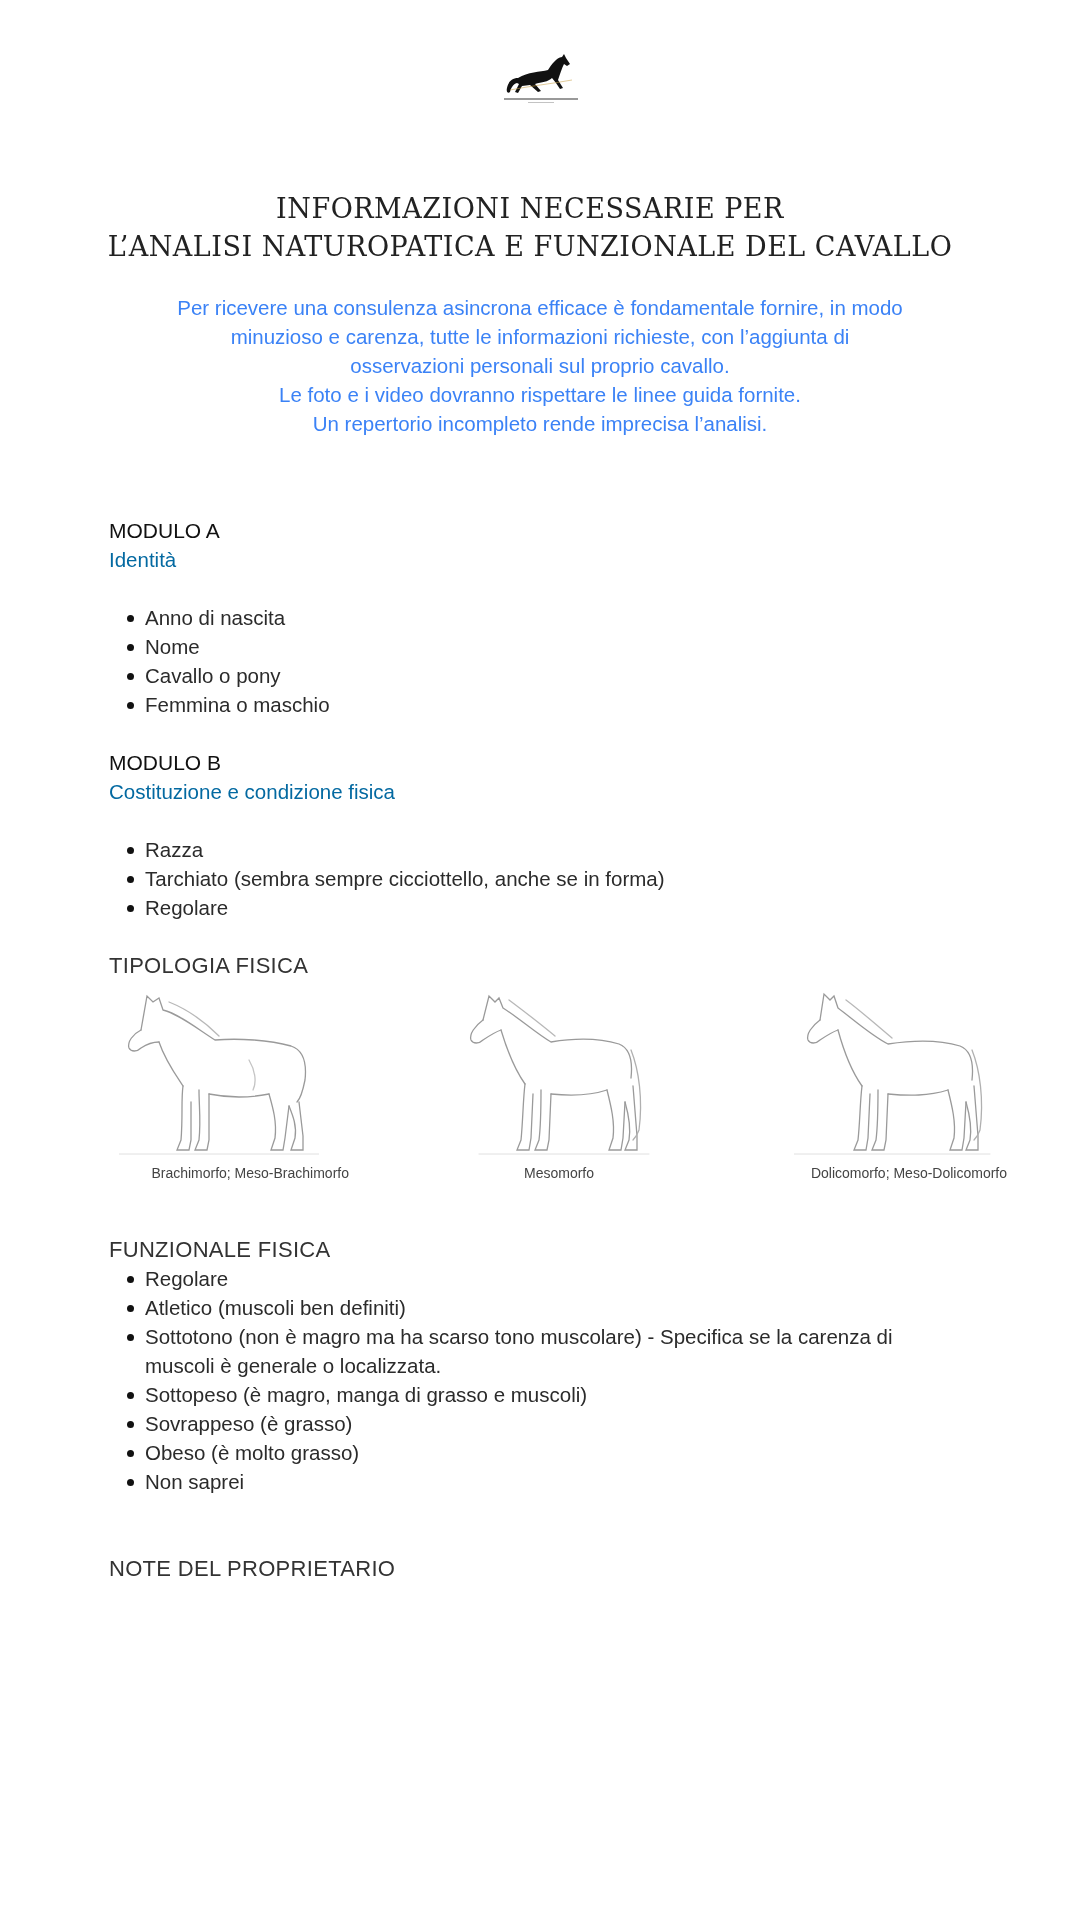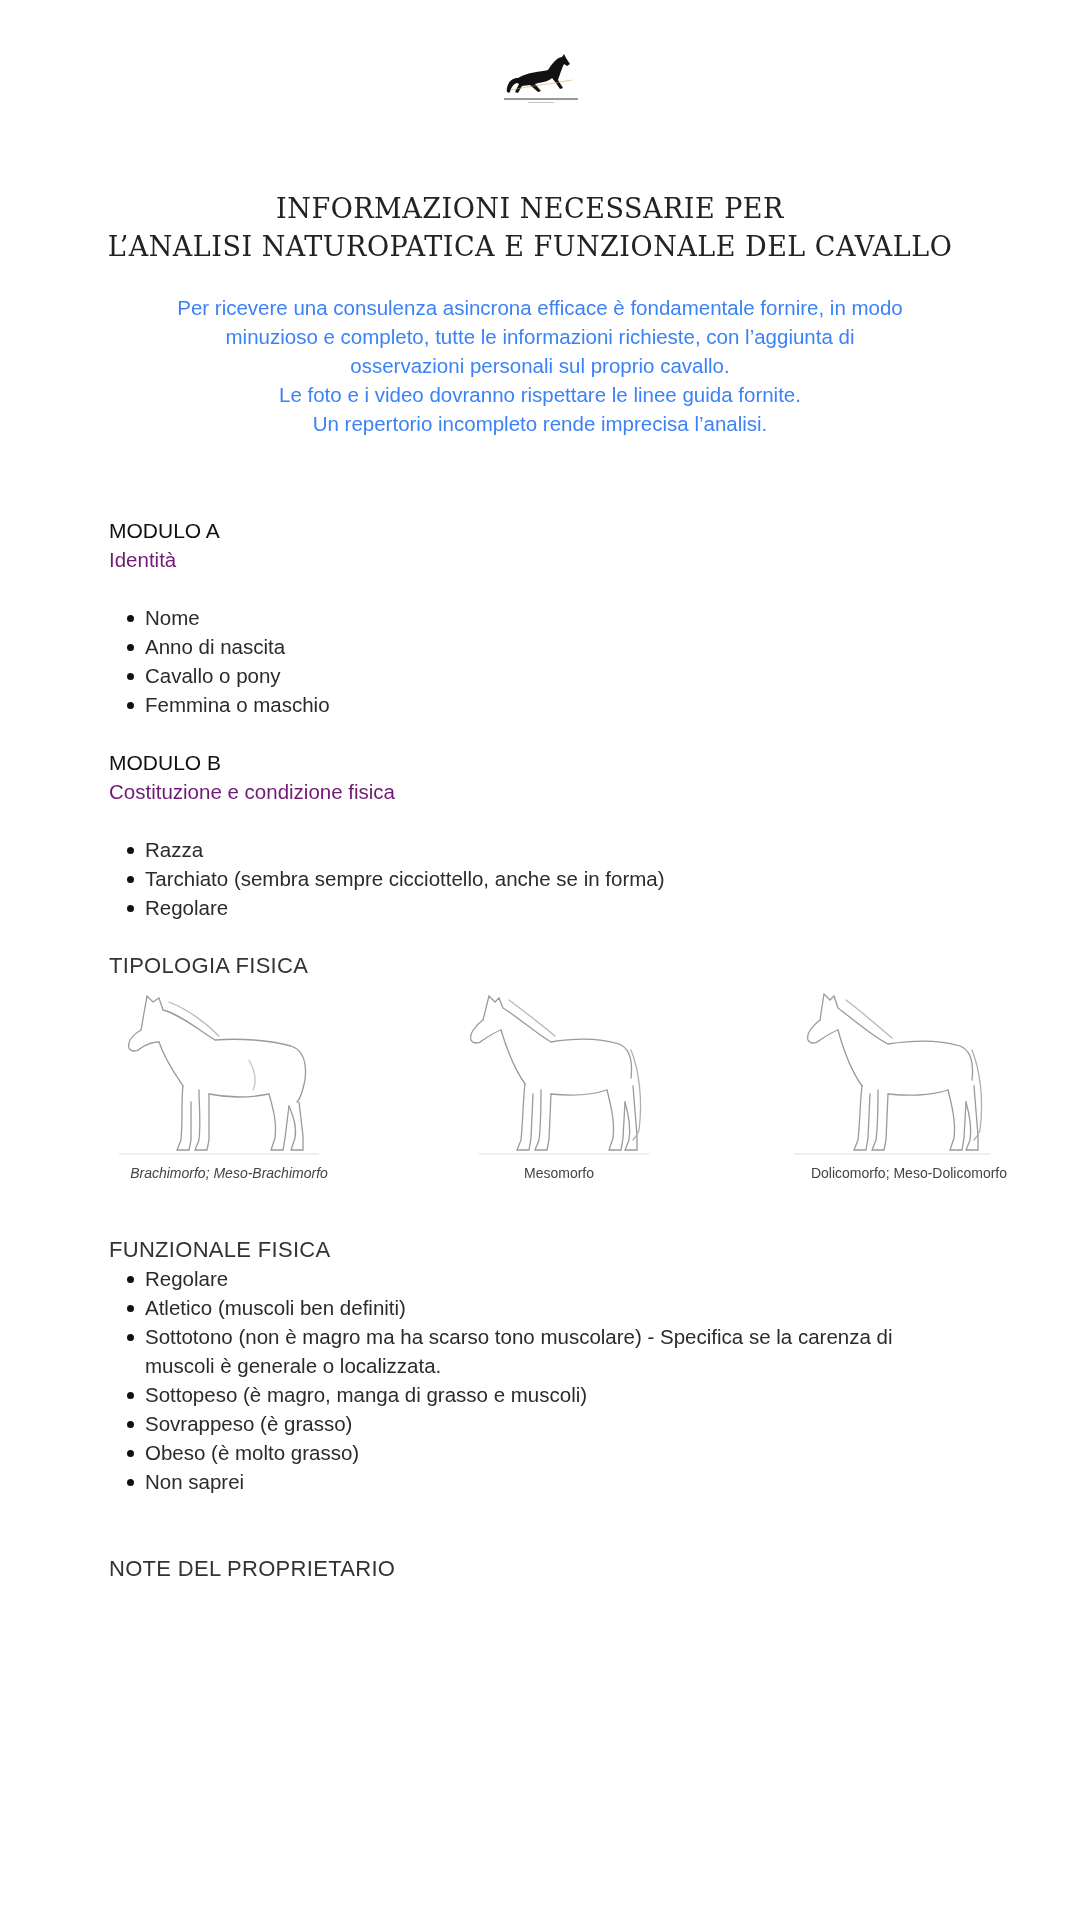--- a/index.html
+++ b/index.html
@@ -52,21 +52,21 @@
     }
     .module-heading {
       font-weight: normal;
       font-size: 21px;
       line-height: 29px;
       color: #111111;
     }
     .module-sub {
       font-size: 20.5px;
       line-height: 29px;
-      color: #701a75;
+      color: #0369a1;
     }
     ul.bullets {
       list-style: none;
       margin-left: 18px;
     }
     ul.bullets li {
       position: relative;
       padding-left: 18px;
       font-size: 20.5px;
       line-height: 29px;
@@ -122,35 +122,35 @@
   </svg>
 </div>
 
 <div class="title">
   <div>INFORMAZIONI NECESSARIE PER</div>
   <div>L’ANALISI NATUROPATICA E FUNZIONALE DEL CAVALLO</div>
 </div>
 
 <div class="intro">
   <div>Per ricevere una consulenza asincrona efficace è fondamentale fornire, in modo</div>
-  <div>minuzioso e completo, tutte le informazioni richieste, con l’aggiunta di</div>
+  <div>minuzioso e carenza, tutte le informazioni richieste, con l’aggiunta di</div>
   <div>osservazioni personali sul proprio cavallo.</div>
   <div>Le foto e i video dovranno rispettare le linee guida fornite.</div>
   <div>Un repertorio incompleto rende imprecisa l’analisi.</div>
 </div>
 
 <div class="content">
 
   <section>
     <div class="module-heading">MODULO A</div>
     <div class="module-sub">Identità</div>
     <div class="gap-29"></div>
     <ul class="bullets">
+      <li>Anno di nascita</li>
       <li>Nome</li>
-      <li>Anno di nascita</li>
       <li>Cavallo o pony</li>
       <li>Femmina o maschio</li>
     </ul>
   </section>
 
   <div class="gap-29"></div>
 
   <section>
     <div class="module-heading">MODULO B</div>
     <div class="module-sub">Costituzione e condizione fisica</div>
@@ -177,21 +177,21 @@
             <path d="M64 96 C 62 110, 64 126, 62 150 L 58 160 L 70 160 L 72 150 L 72 112"></path>
             <path d="M80 100 C 80 116, 82 130, 80 150 L 76 160 L 88 160 L 90 150 L 90 104"></path>
             <path d="M90 104 C 110 108, 130 108, 150 104"></path>
             <path d="M150 104 C 154 118, 158 132, 156 148 L 152 160 L 164 160 L 166 148 L 170 116"></path>
             <path d="M170 116 C 174 126, 178 136, 176 148 L 172 160 L 184 160 L 184 146 L 180 112"></path>
             <path d="M50 12 C 70 20, 88 34, 100 46" stroke="#b8b8b8"></path>
             <path d="M130 70 C 136 80, 138 92, 134 100" stroke="#c4c4c4"></path>
             <path d="M0 164 L 200 164" stroke="#d8d8d8" stroke-width="0.8"></path>
           </g>
         </svg>
-        <div class="horse-caption" style="text-align:center;font-style:italic;">Brachimorfo; Meso-Brachimorfo</div>
+        <div class="horse-caption" style="text-align:right;">Brachimorfo; Meso-Brachimorfo</div>
       </div>
 
       <div class="horse" style="left:330px; width:240px;">
         <svg width="200" height="170" viewBox="0 0 200 170" style="margin-left:20px;">
           <g fill="none" stroke="#9a9a9a" stroke-width="1.3" stroke-linecap="round">
             <path d="M24 30 L30 6 L36 12 L40 8 L44 18 C 60 28, 78 44, 92 52 C 116 48, 140 48, 160 54 C 170 58, 174 70, 172 88"></path>
             <path d="M24 30 C 16 36, 10 44, 12 50 C 14 54, 20 54, 24 50 C 30 46, 36 42, 42 40"></path>
             <path d="M42 40 C 48 60, 56 80, 66 94"></path>
             <path d="M66 94 C 64 110, 64 130, 62 150 L 58 160 L 70 160 L 72 148 L 74 104"></path>
             <path d="M82 100 C 82 118, 82 134, 80 150 L 76 160 L 88 160 L 90 150 L 92 104"></path>

